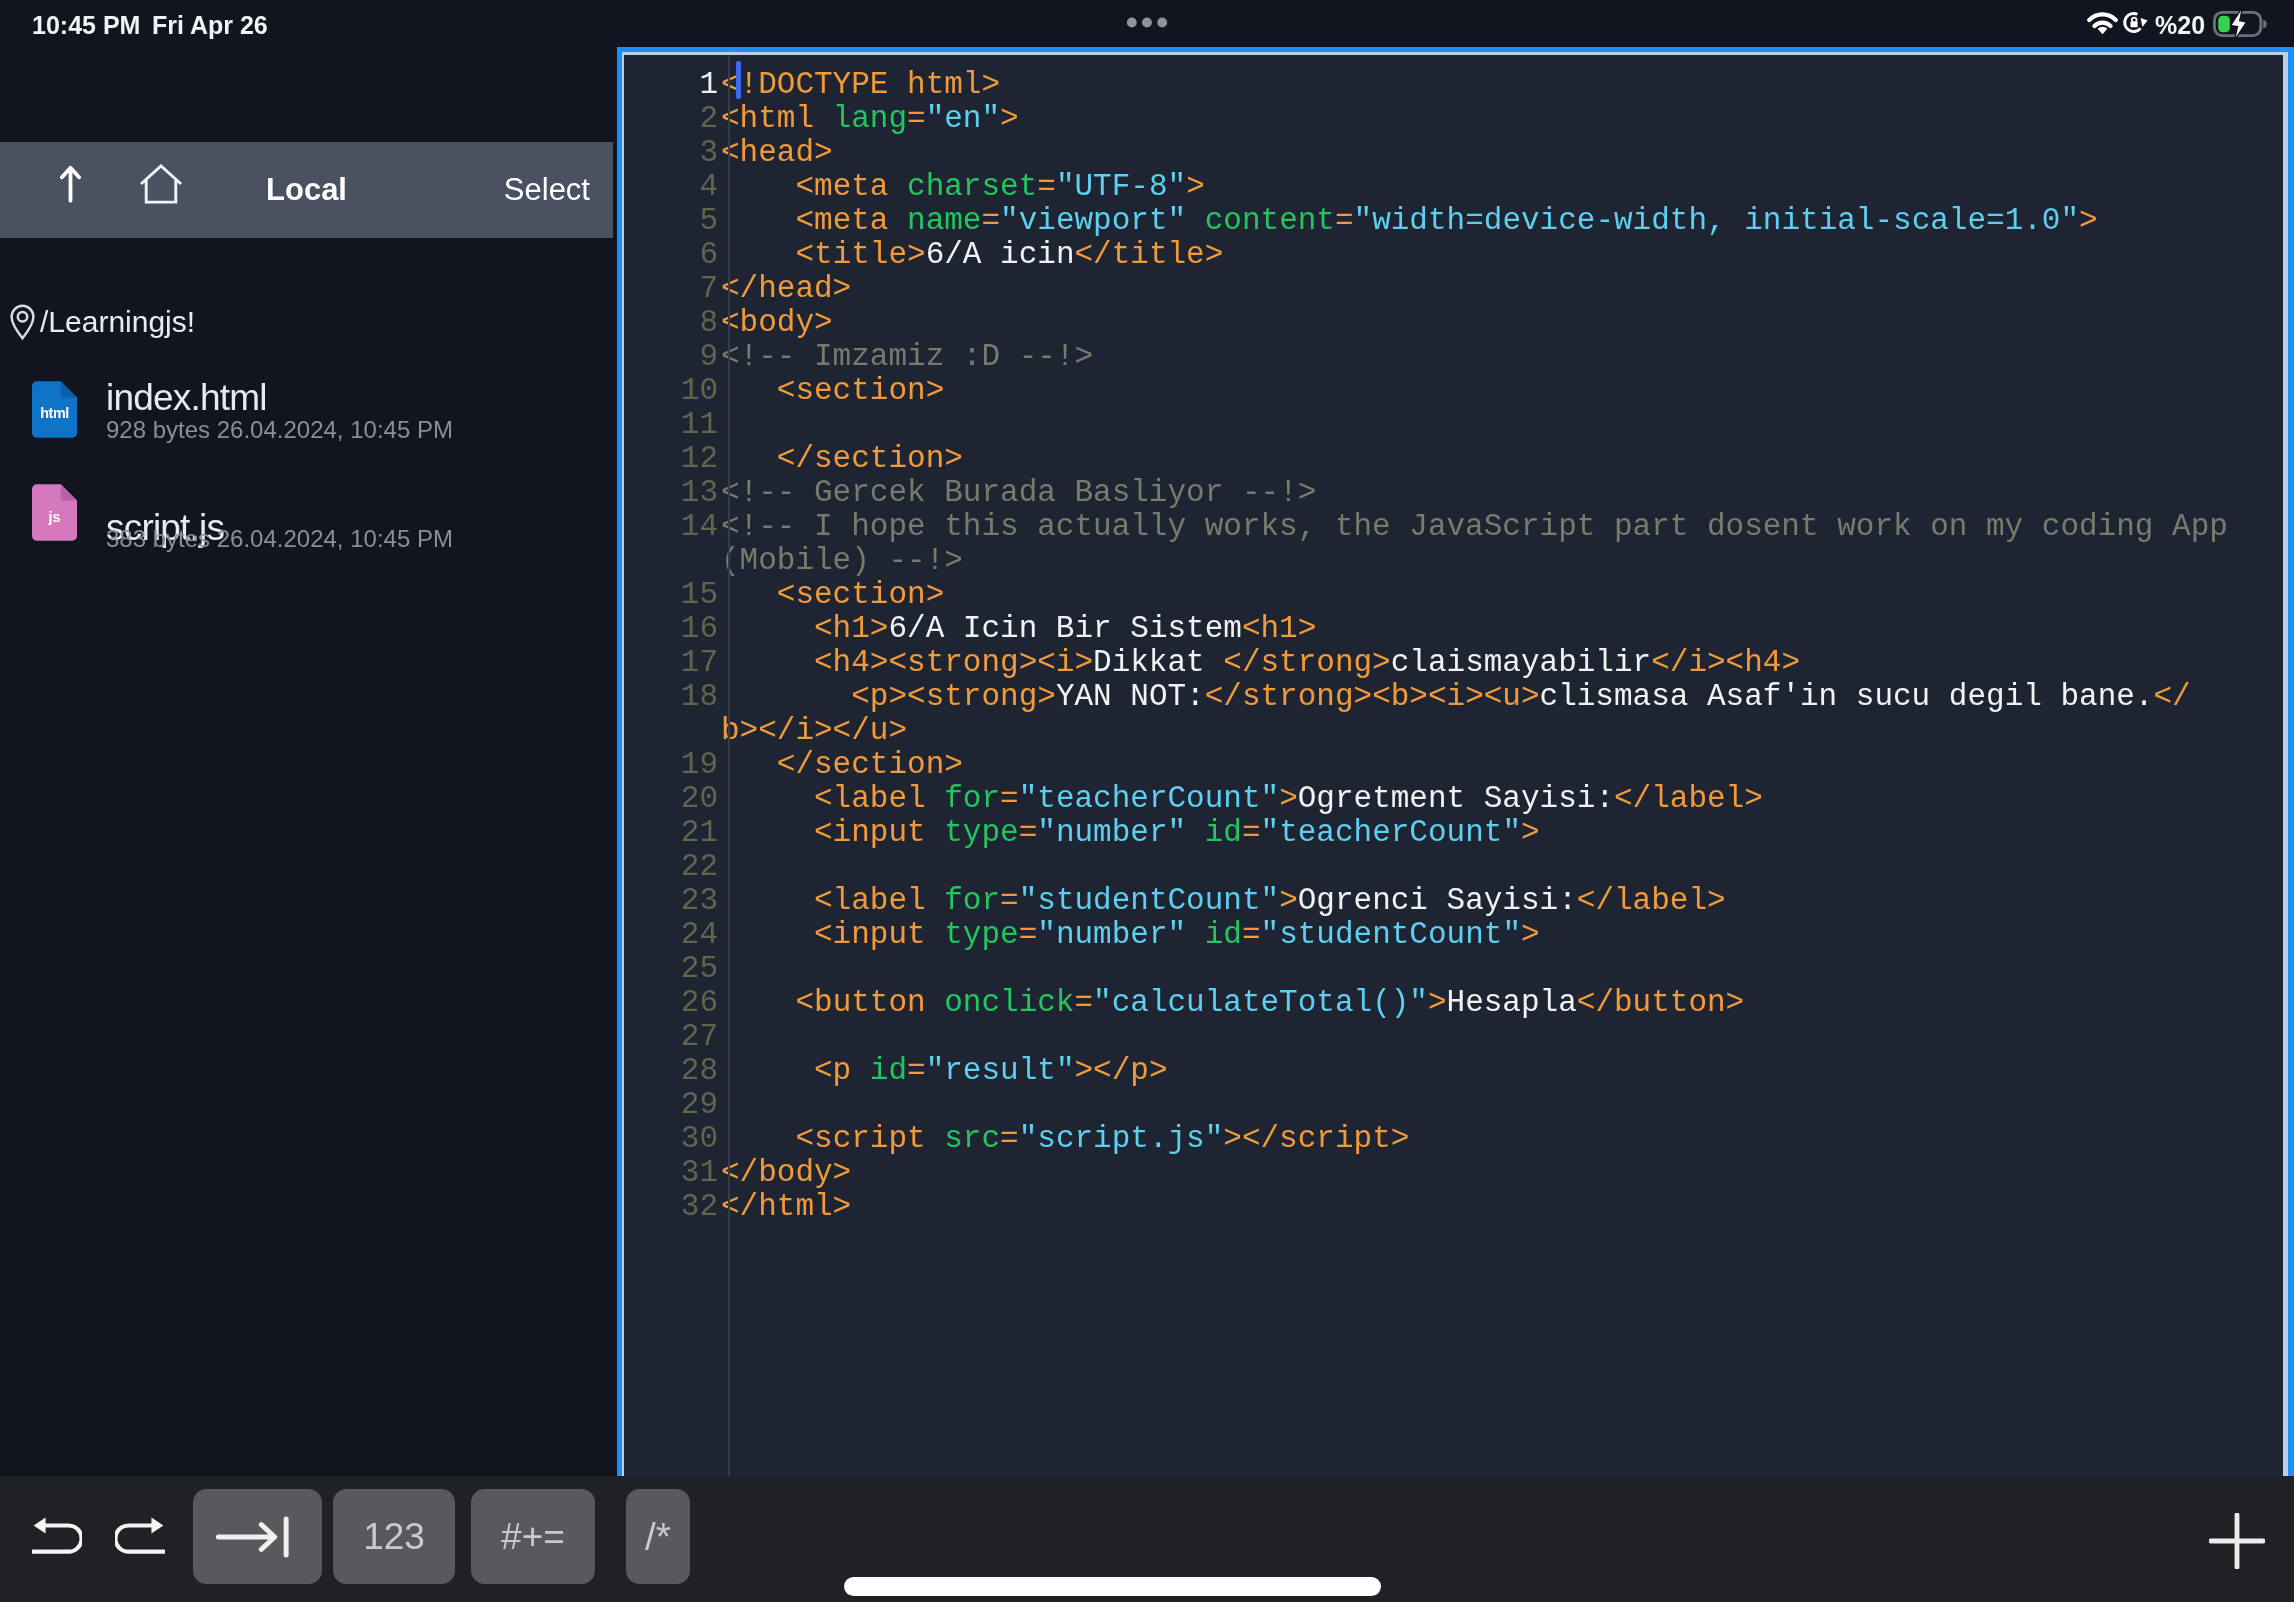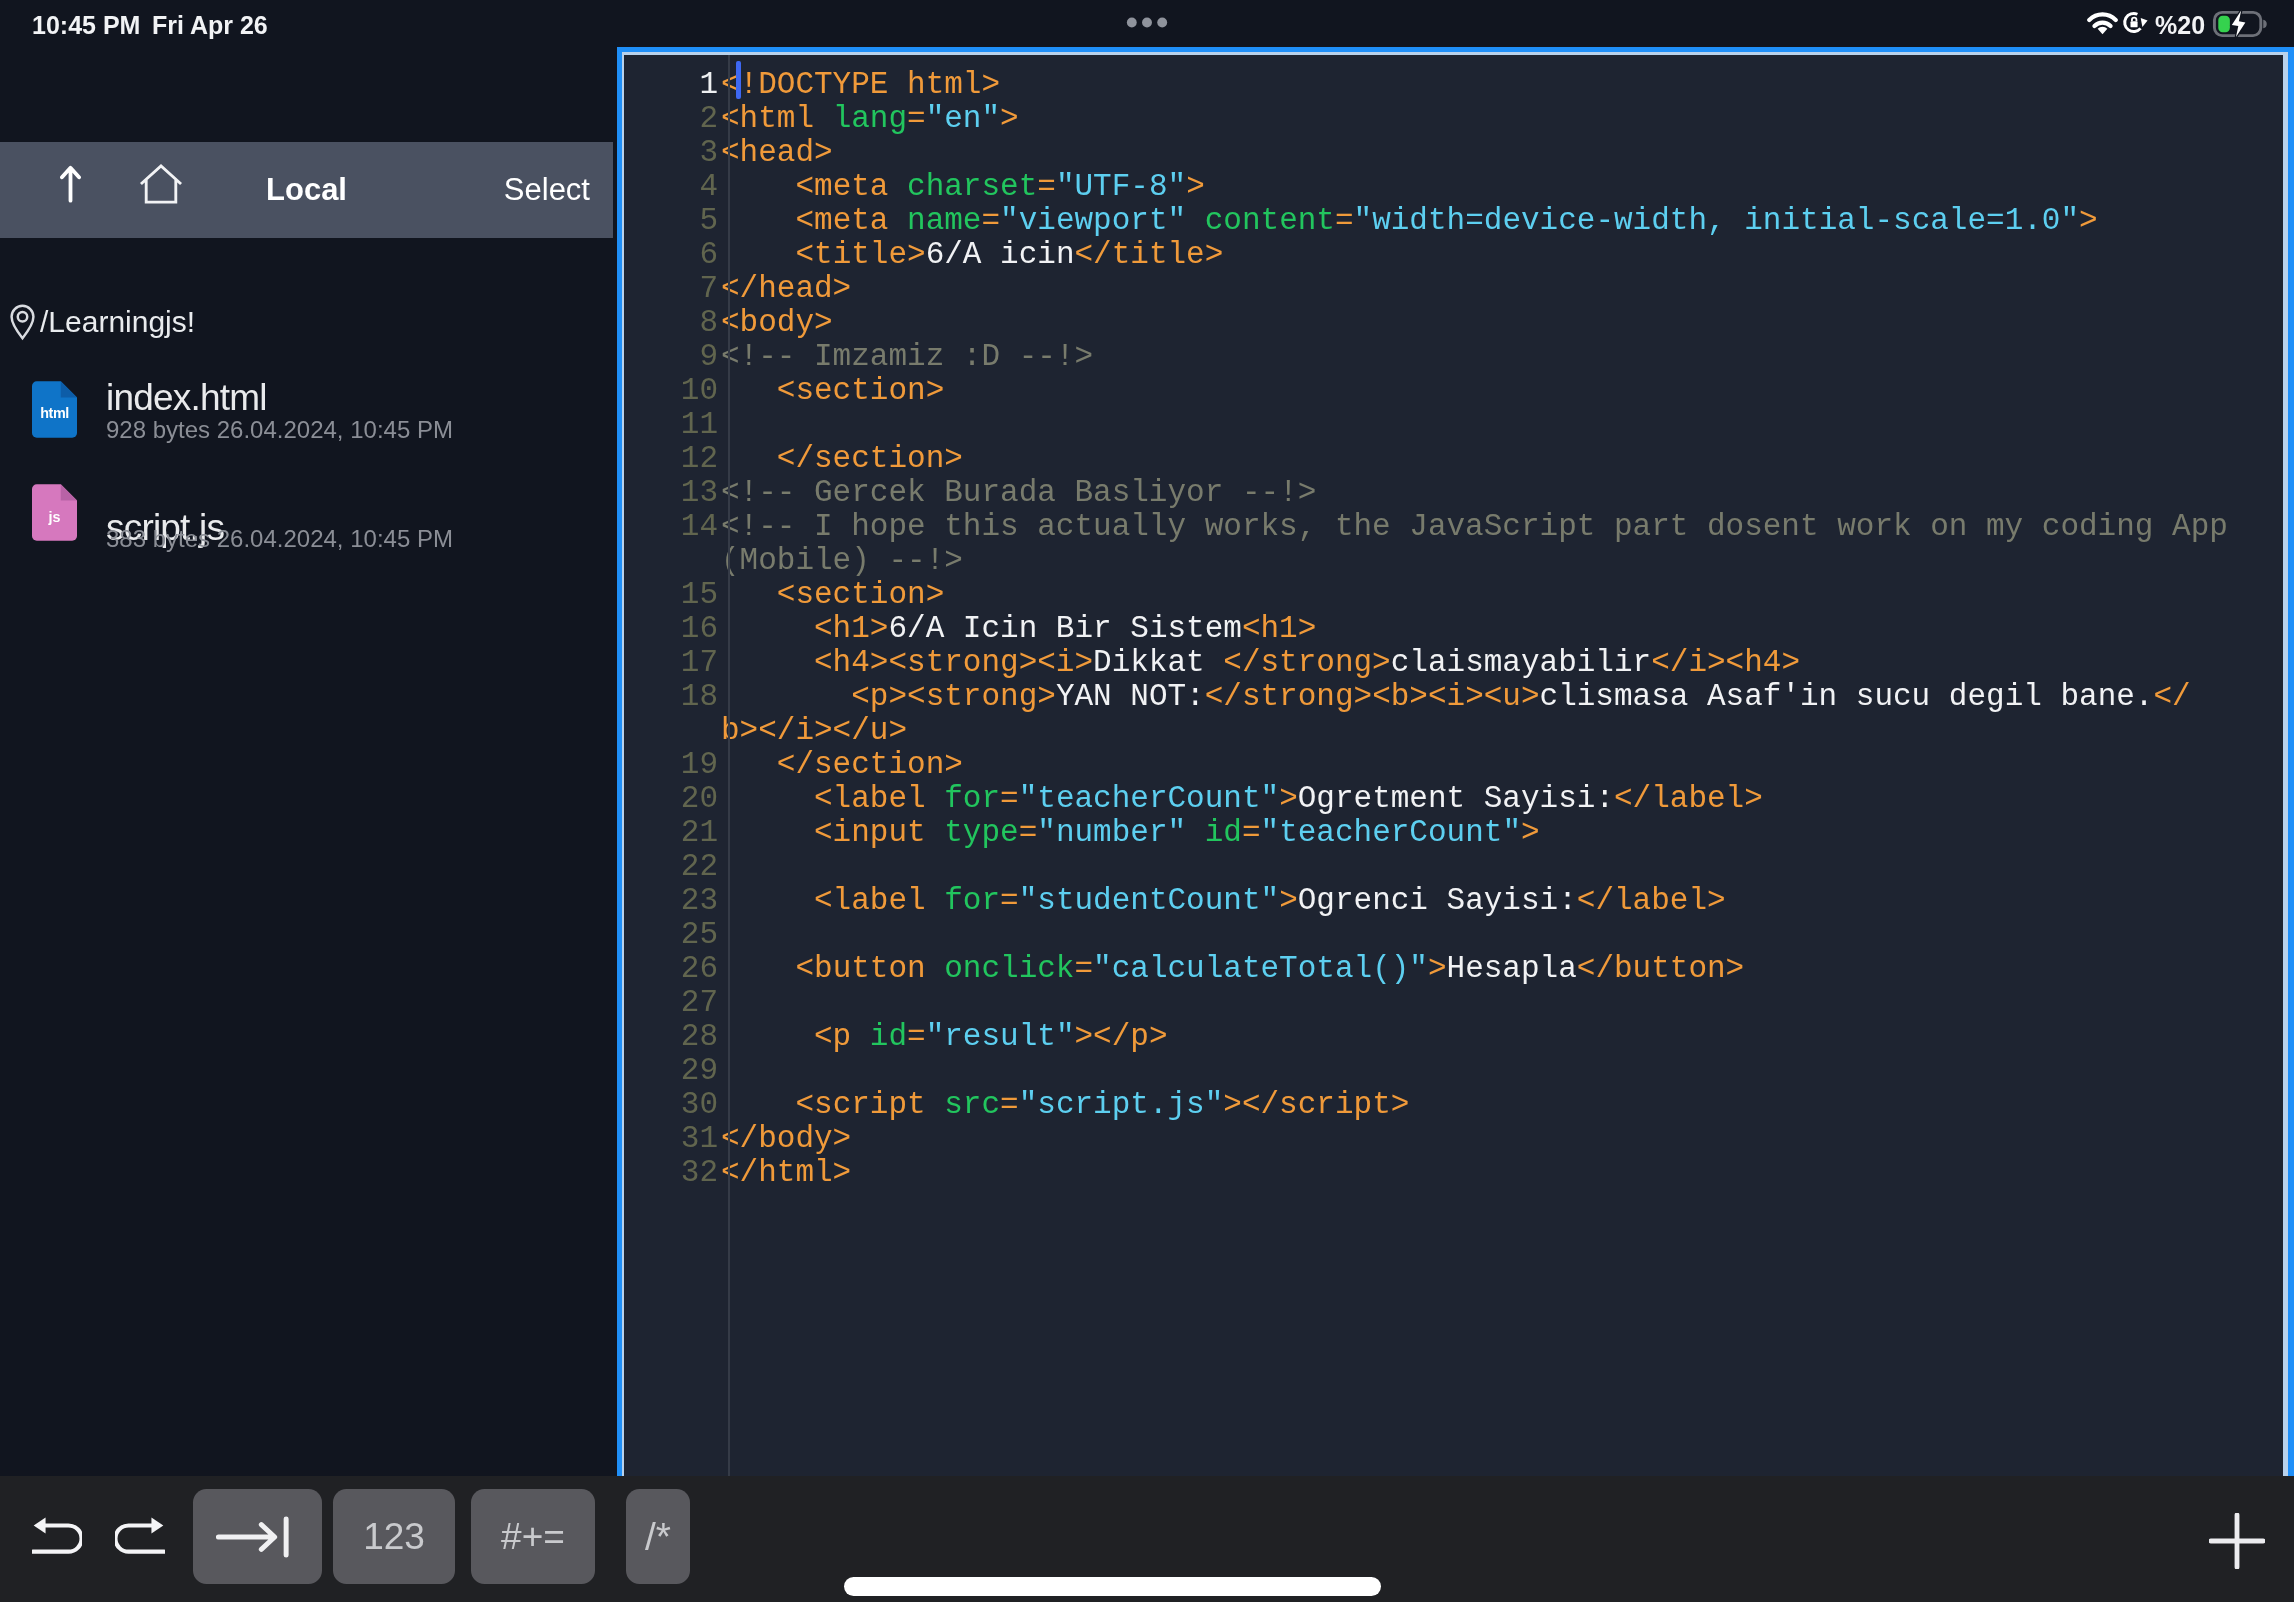--- a/index.html
+++ b/index.html
@@ -198,20 +198,24 @@
       </div>
       <div class="r">
         <span class="n">22</span>
         <span class="t"></span>
       </div>
       <div class="r">
         <span class="n">23</span>
         <span class="t">     <span class="o">&lt;label </span><span class="g">for</span><span class="o">=</span><span class="c">"studentCount"</span><span class="o">&gt;</span>Ogrenci Sayisi:<span class="o">&lt;/label&gt;</span></span>
       </div>
       <div class="r">
+        <span class="n">24</span>
+        <span class="t">     <span class="o">&lt;input </span><span class="g">type</span><span class="o">=</span><span class="c">"number"</span> <span class="g">id</span><span class="o">=</span><span class="c">"studentCount"</span><span class="o">&gt;</span></span>
+      </div>
+      <div class="r">
         <span class="n">25</span>
         <span class="t"></span>
       </div>
       <div class="r">
         <span class="n">26</span>
         <span class="t">    <span class="o">&lt;button </span><span class="g">onclick</span><span class="o">=</span><span class="c">"calculateTotal()"</span><span class="o">&gt;</span>Hesapla<span class="o">&lt;/button&gt;</span></span>
       </div>
       <div class="r">
         <span class="n">27</span>
         <span class="t"></span>

